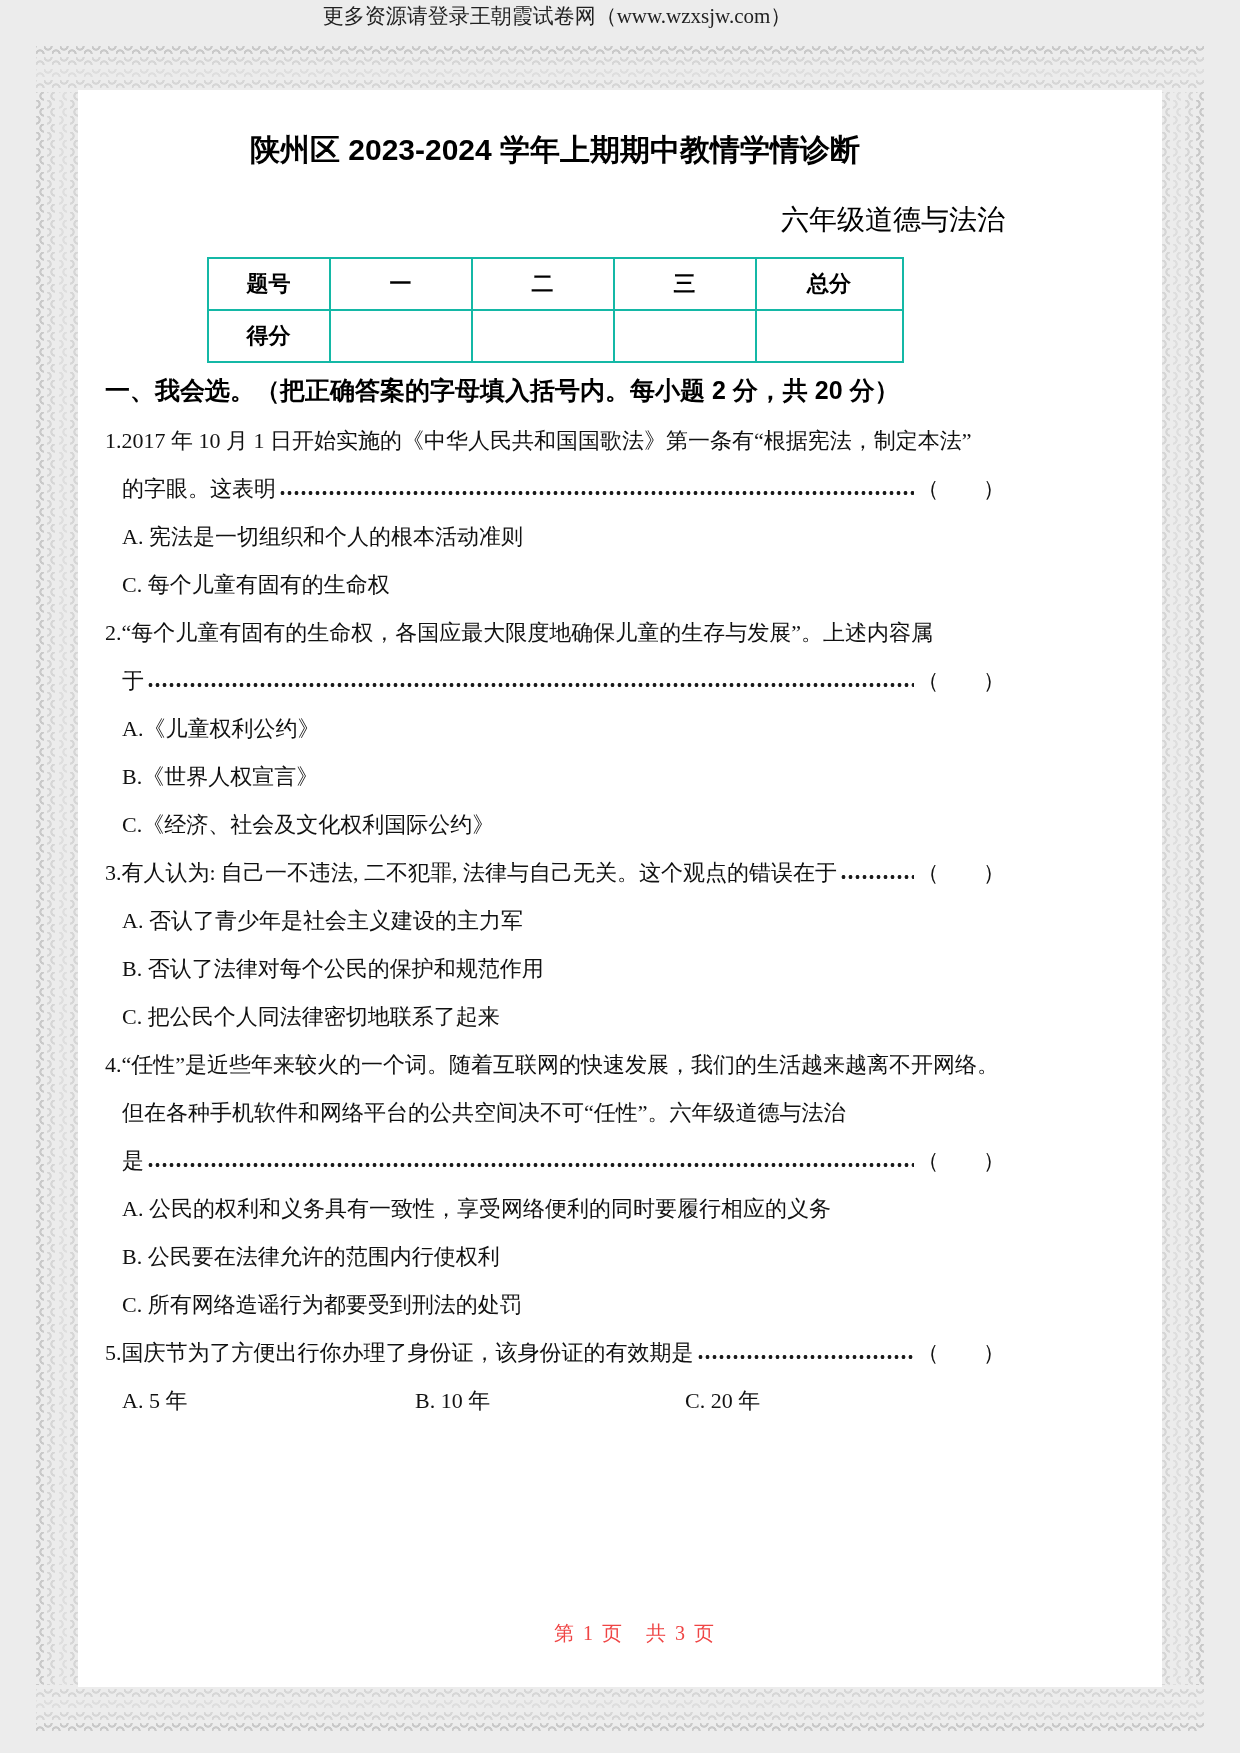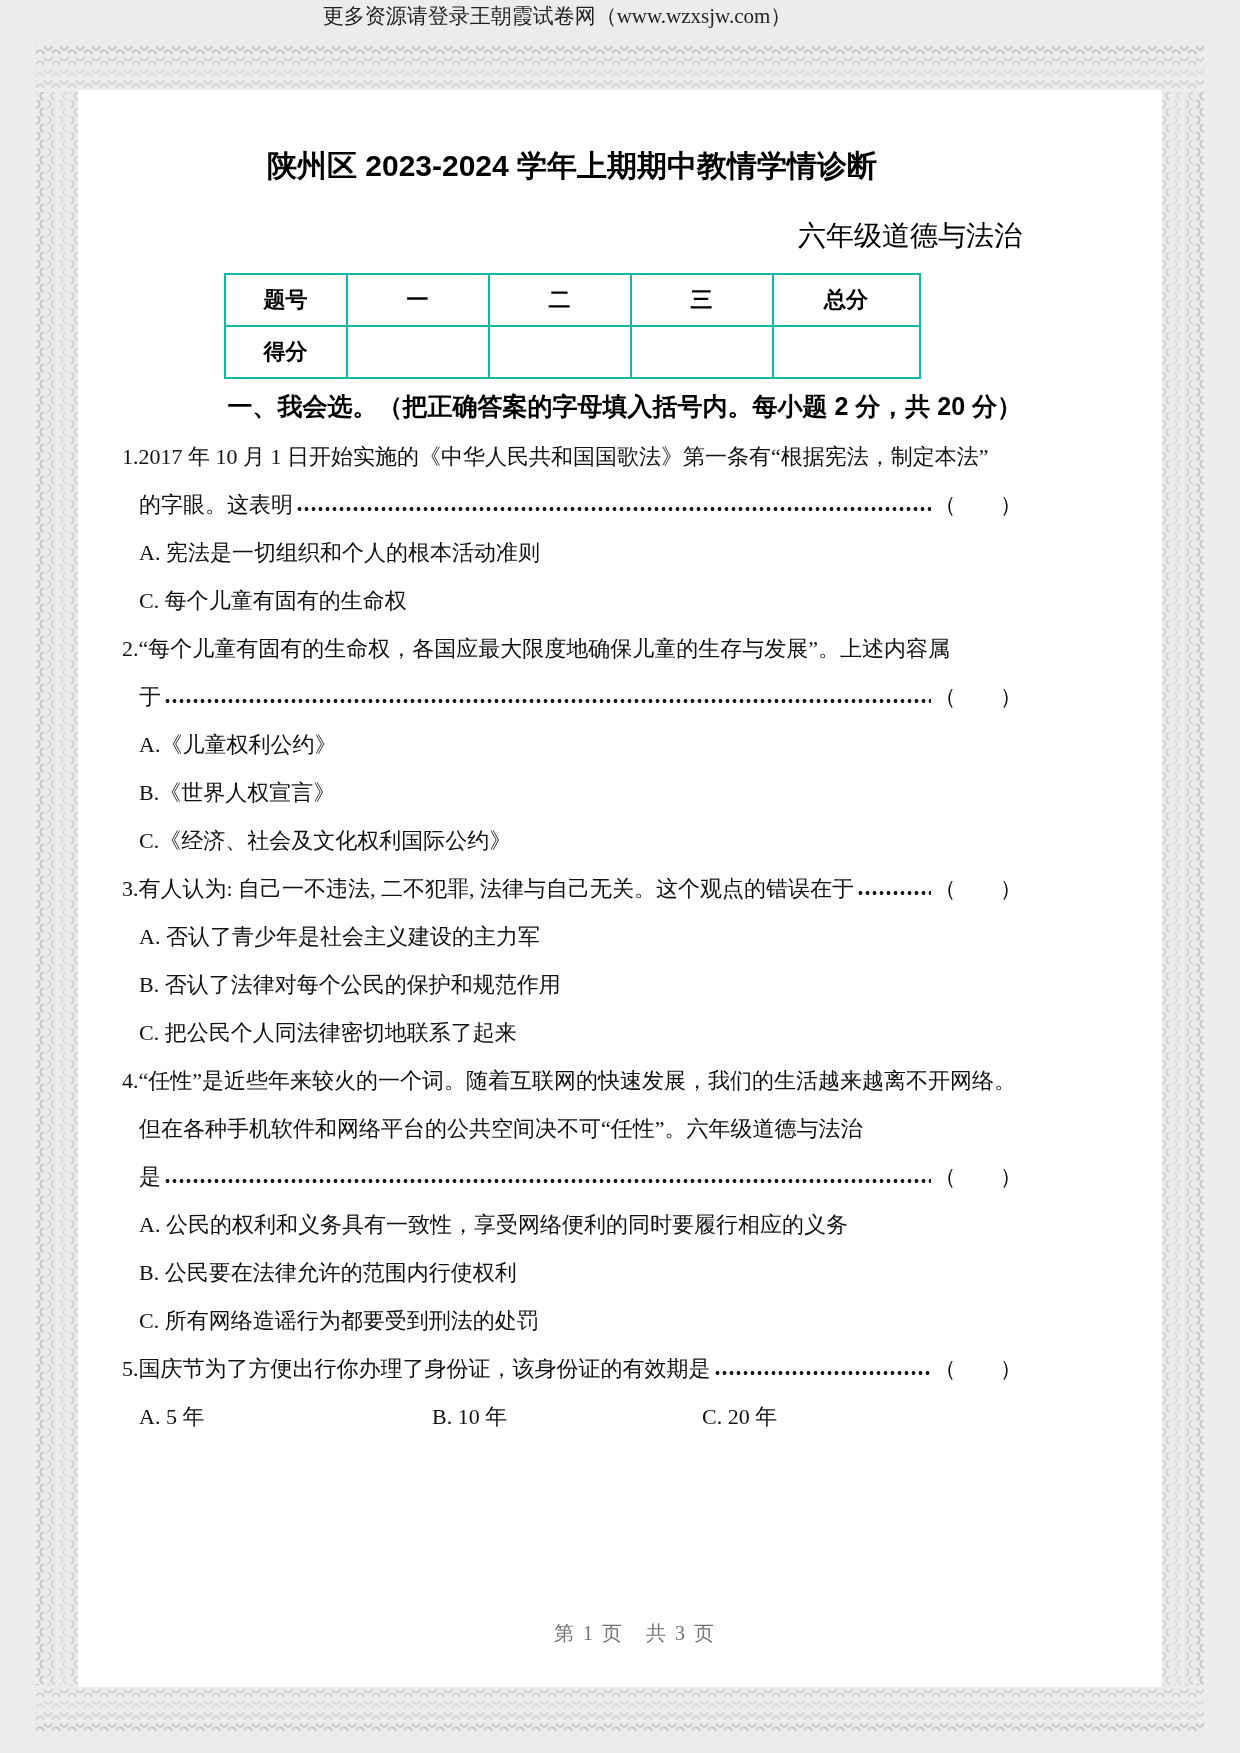--- a/index.html
+++ b/index.html
@@ -32,21 +32,21 @@
   .band-bottom{bottom:22px;left:36px;right:36px;height:42px;flex-direction:column;justify-content:space-between;}
   .band-left{left:36px;top:92px;bottom:68px;width:42px;flex-direction:row;justify-content:space-between;}
   .band-right{right:36px;top:92px;bottom:68px;width:42px;flex-direction:row;justify-content:space-between;}
   .c1{--wc:#c9c9c9;} .c2{--wc:#d6d6d6;} .c3{--wc:#dedede;} .c4{--wc:#d6d6d6;}
   
   .paper{
     position:absolute;top:90px;left:78px;right:78px;bottom:66px;
     background:#ffffff;
   }
   .text-col{
-    width:900px;margin-left:44px;padding-top:56px;
+    width:900px;margin-left:27px;padding-top:40px;
     font-size:22px;
   }
   .exam-title{
     text-align:center;font-family:"Liberation Sans", sans-serif;
     font-weight:700;font-size:30px;color:#000;margin:0 0 30px 0;
   }
   .exam-subtitle{
     text-align:right;font-family:"Liberation Sans", sans-serif;
     font-weight:400;font-size:28px;color:#000;margin:0 0 18px 0;
   }
@@ -56,38 +56,37 @@
   }
   table.score td{
     border:2px solid #14b8a6;height:48px;text-align:center;vertical-align:middle;
     font-weight:700;color:#000;
   }
   .cw0{width:118px;} .cw1{width:138px;} .cw2{width:138px;} .cw3{width:138px;} .cw4{width:143px;}
   .section-heading{
     font-family:"Liberation Sans", sans-serif;font-weight:700;
     font-size:25px;color:#000;line-height:34px;margin:4px 0 10px 0;
     white-space:nowrap;
-    text-align:right;
   }
   .q-line{display:flex;align-items:center;line-height:48px;min-height:48px;}
   .q-line .txt{white-space:pre;}
   .cont{padding-left:17px;}
   .q-num{white-space:pre;}
   .dots{
     flex:1 1 auto;align-self:stretch;margin:0 3px;
     background-image:radial-gradient(circle, #1a1a1a 1.7px, transparent 2.2px);
     background-size:7px 10px;background-repeat:repeat-x;background-position:0 60%;
   }
   .bracket{flex:0 0 auto;white-space:pre;}
   .opt-a{display:inline-block;width:293px;white-space:pre;}
   .opt-b{display:inline-block;width:270px;white-space:pre;}
   .opt-c{display:inline-block;white-space:pre;}
   .page-footer{
     position:absolute;bottom:40px;left:0;width:1114px;text-align:center;
-    font-size:20px;color:#737373;letter-spacing:2px;
+    font-size:20px;color:#ef4444;letter-spacing:2px;
   }
 </style>
 </head>
 <body>
 
 <div>
 
   <div class="site-note">更多资源请登录王朝霞试卷网（www.wzxsjw.com）</div>
 
   <div class="band band-top">

